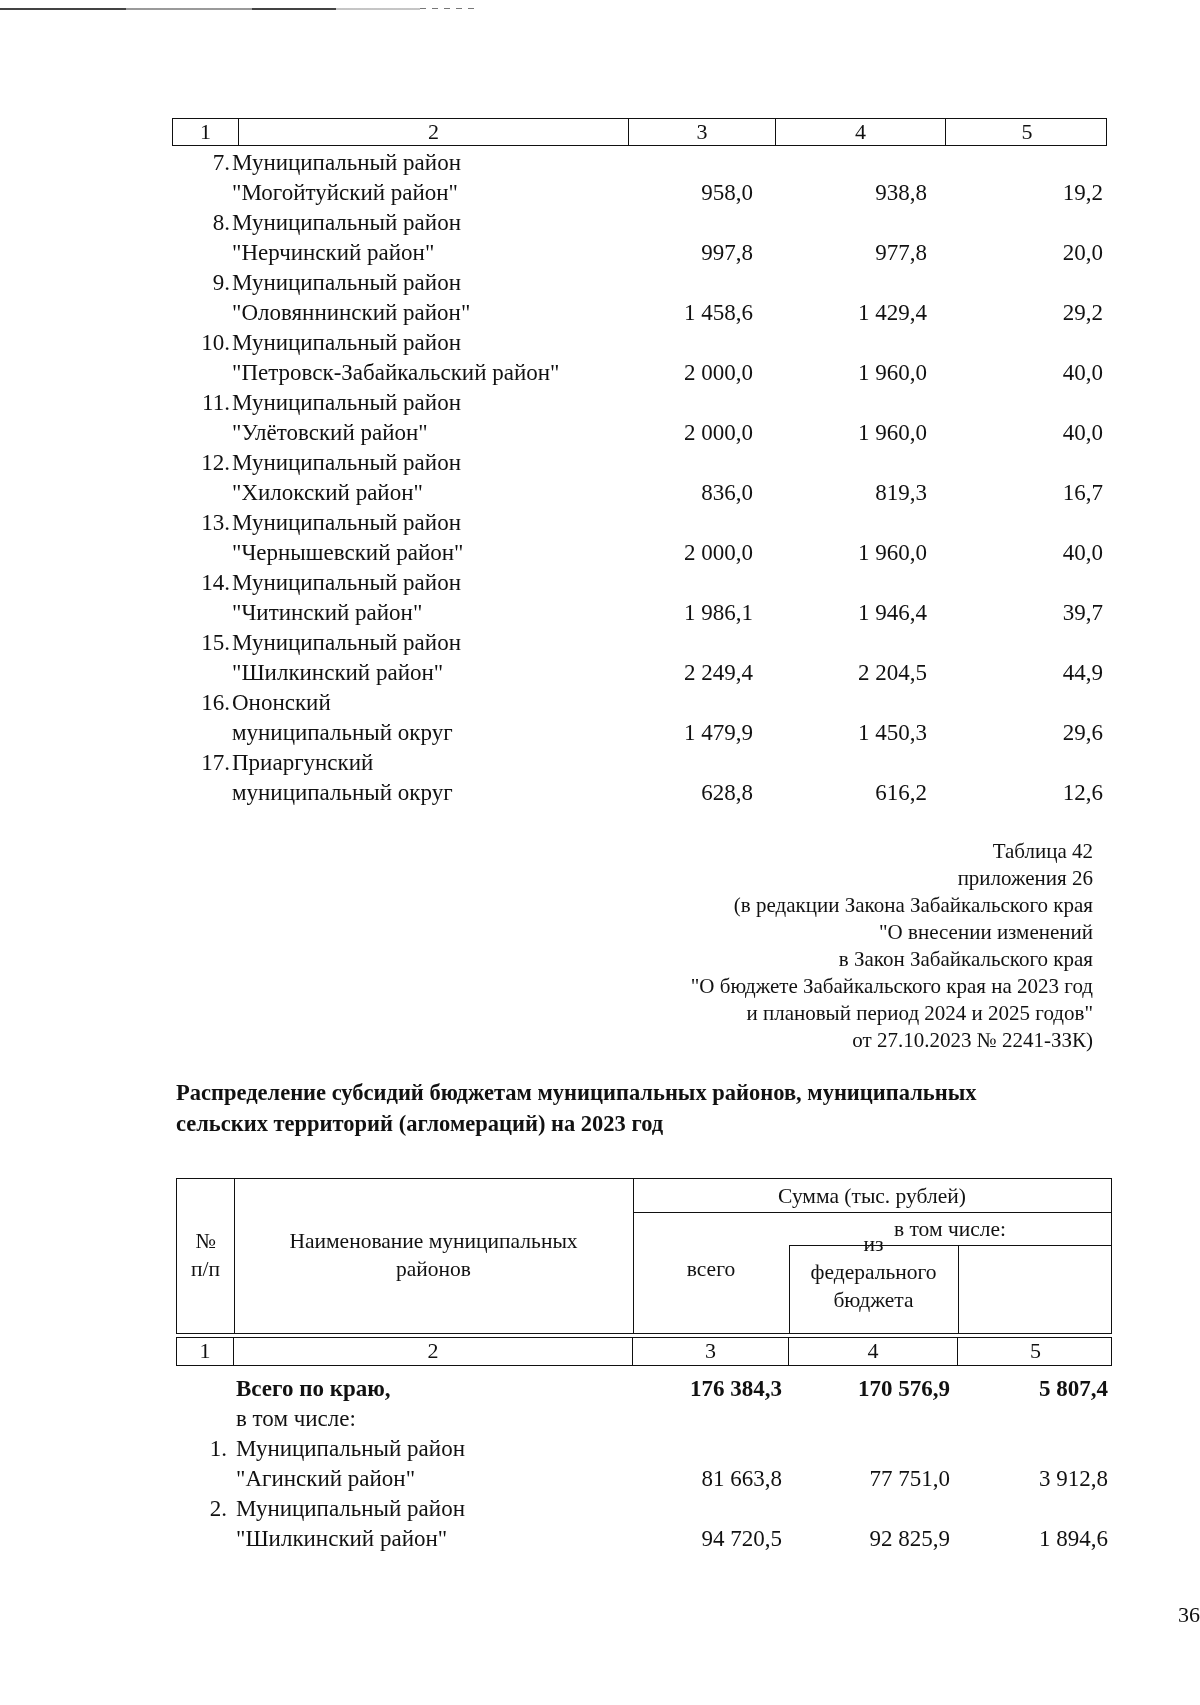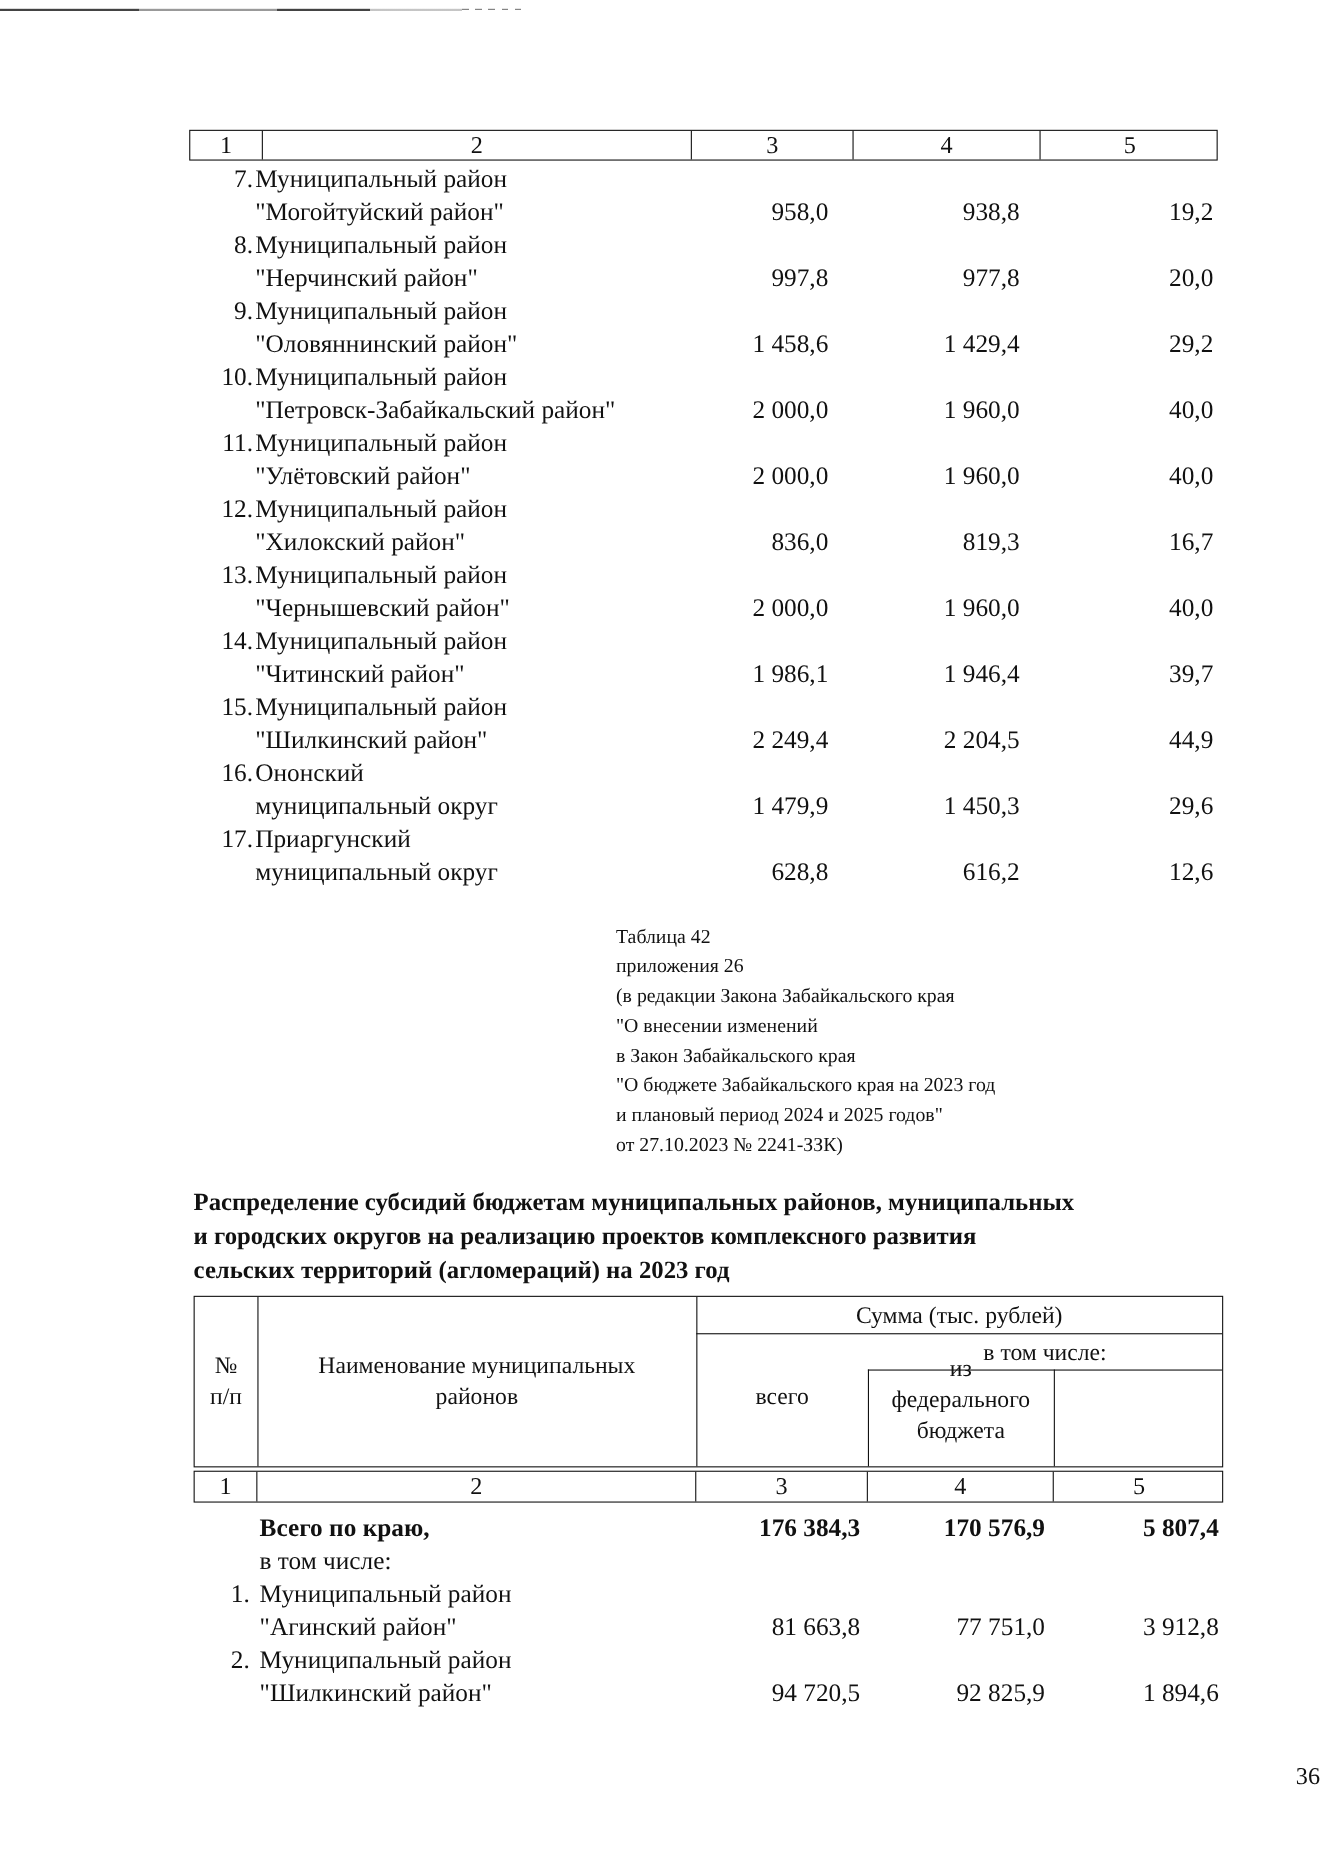--- a/index.html
+++ b/index.html
@@ -35,22 +35,22 @@
     }
     .row .num { position: absolute; left: 0; width: 66px; text-align: right; padding-right: 8px; box-sizing: border-box; top: 0; }
     .row .name1 { position: absolute; left: 60px; top: 0; white-space: nowrap; }
     .row .name2 { position: absolute; left: 60px; top: 30px; white-space: nowrap; }
     .row .v3 { position: absolute; right: 354px; top: 30px; white-space: nowrap; }
     .row .v4 { position: absolute; right: 180px; top: 30px; white-space: nowrap; }
     .row .v5 { position: absolute; right: 4px; top: 30px; white-space: nowrap; }
 
     
     .annot {
-      position: absolute; left: 560px; top: 838px; width: 520px;
-      text-align: left; font-size: 18px; line-height: 27px;
+      position: absolute; left: 573px; top: 838px; width: 520px;
+      text-align: right; font-size: 21px; line-height: 27px;
     }
     .annot div { white-space: nowrap; }
 
     .title {
       position: absolute; left: 176px; top: 1077px; width: 936px;
       text-align: left; font-weight: bold; font-size: 22.5px; line-height: 31px;
     }
     .title div { white-space: nowrap; }
 
     
@@ -193,21 +193,20 @@
   <div>(в редакции Закона Забайкальского края</div>
   <div>"О внесении изменений</div>
   <div>в Закон Забайкальского края</div>
   <div>"О бюджете Забайкальского края на 2023 год</div>
   <div>и плановый период 2024 и 2025 годов"</div>
   <div>от 27.10.2023 № 2241-ЗЗК)</div>
 </div>
 
 <div class="title">
   <div>Распределение субсидий бюджетам муниципальных районов, муниципальных</div>
-  <div>и городских округов на реализацию проектов комплексного развития</div>
   <div>сельских территорий (агломераций) на 2023 год</div>
 </div>
 
 <div class="t2">
 
   <div class="vl" style="left:57px"></div>
   <div class="vl" style="left:456px"></div>
   <div class="vl" style="left:612px; top:66px"></div>
   <div class="vl" style="left:781px; top:66px"></div>
 

